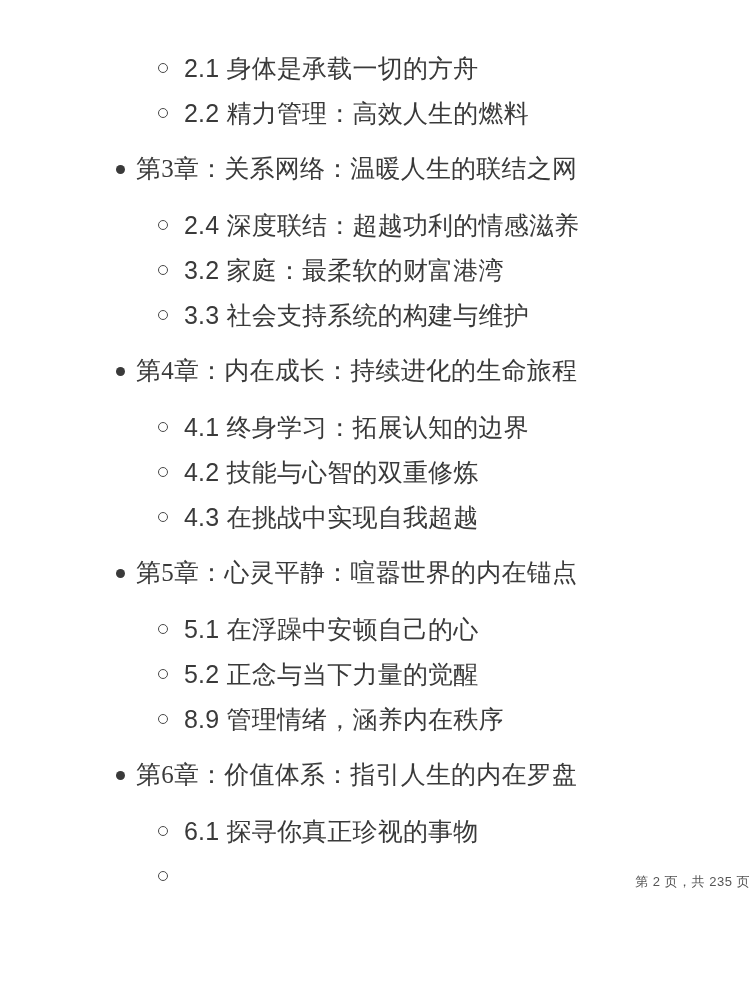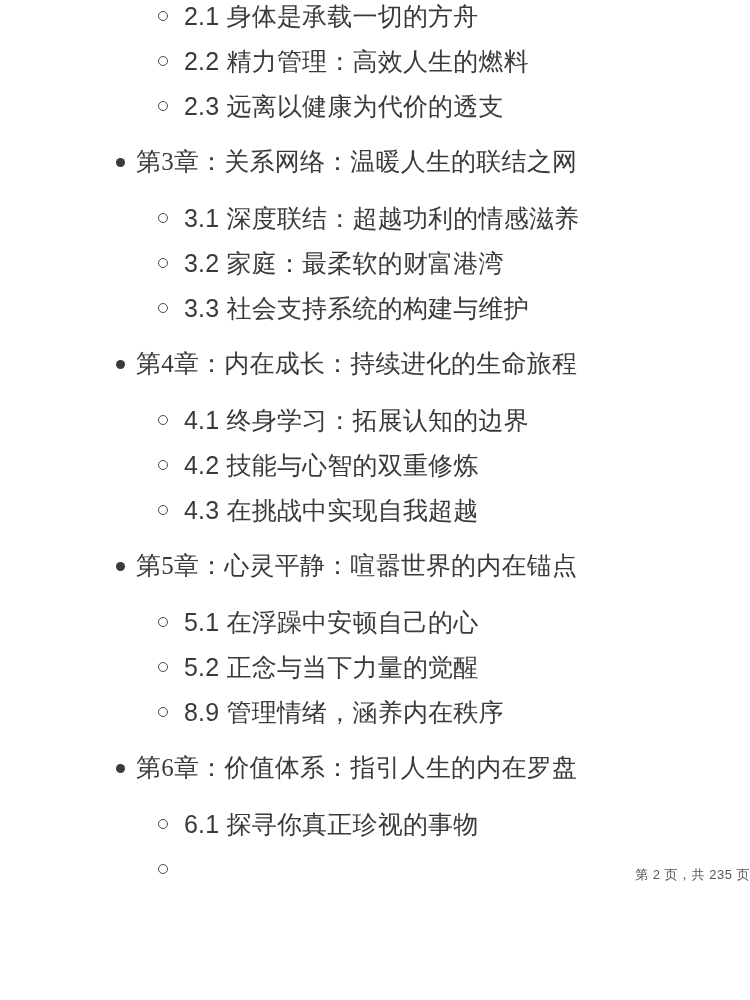--- a/index.html
+++ b/index.html
@@ -15,20 +15,21 @@
   }
   .page {
     position: relative;
     width: 750px;
     height: 1000px;
     background: #ffffff;
   }
   .toc {
     display: flex;
     flex-direction: column;
+    padding-top: 52px;
   }
   .item {
     position: relative;
     font-size: 25px;
     line-height: 32px;
     color: #3a3a3a;
     white-space: nowrap;
   }
   .item .label {
     letter-spacing: 0.2px;
@@ -79,33 +80,29 @@
   <div class="item l2">
     <span class="bullet"></span>
     <span class="label">2.1 身体是承载一切的方舟</span>
   </div>
 
   <div class="item l2">
     <span class="bullet"></span>
     <span class="label">2.2 精力管理：高效人生的燃料</span>
   </div>
 
-  <div class="item l2">
-    <span class="bullet"></span>
-    <span class="label">2.3 远离以健康为代价的透支</span>
-  </div>
 
   <div class="item l1">
     <span class="bullet"></span>
     <span class="label">第3章：关系网络：温暖人生的联结之网</span>
   </div>
 
   <div class="item l2">
     <span class="bullet"></span>
-    <span class="label">3.1 深度联结：超越功利的情感滋养</span>
+    <span class="label">2.4 深度联结：超越功利的情感滋养</span>
   </div>
 
   <div class="item l2">
     <span class="bullet"></span>
     <span class="label">3.2 家庭：最柔软的财富港湾</span>
   </div>
 
   <div class="item l2">
     <span class="bullet"></span>
     <span class="label">3.3 社会支持系统的构建与维护</span>

